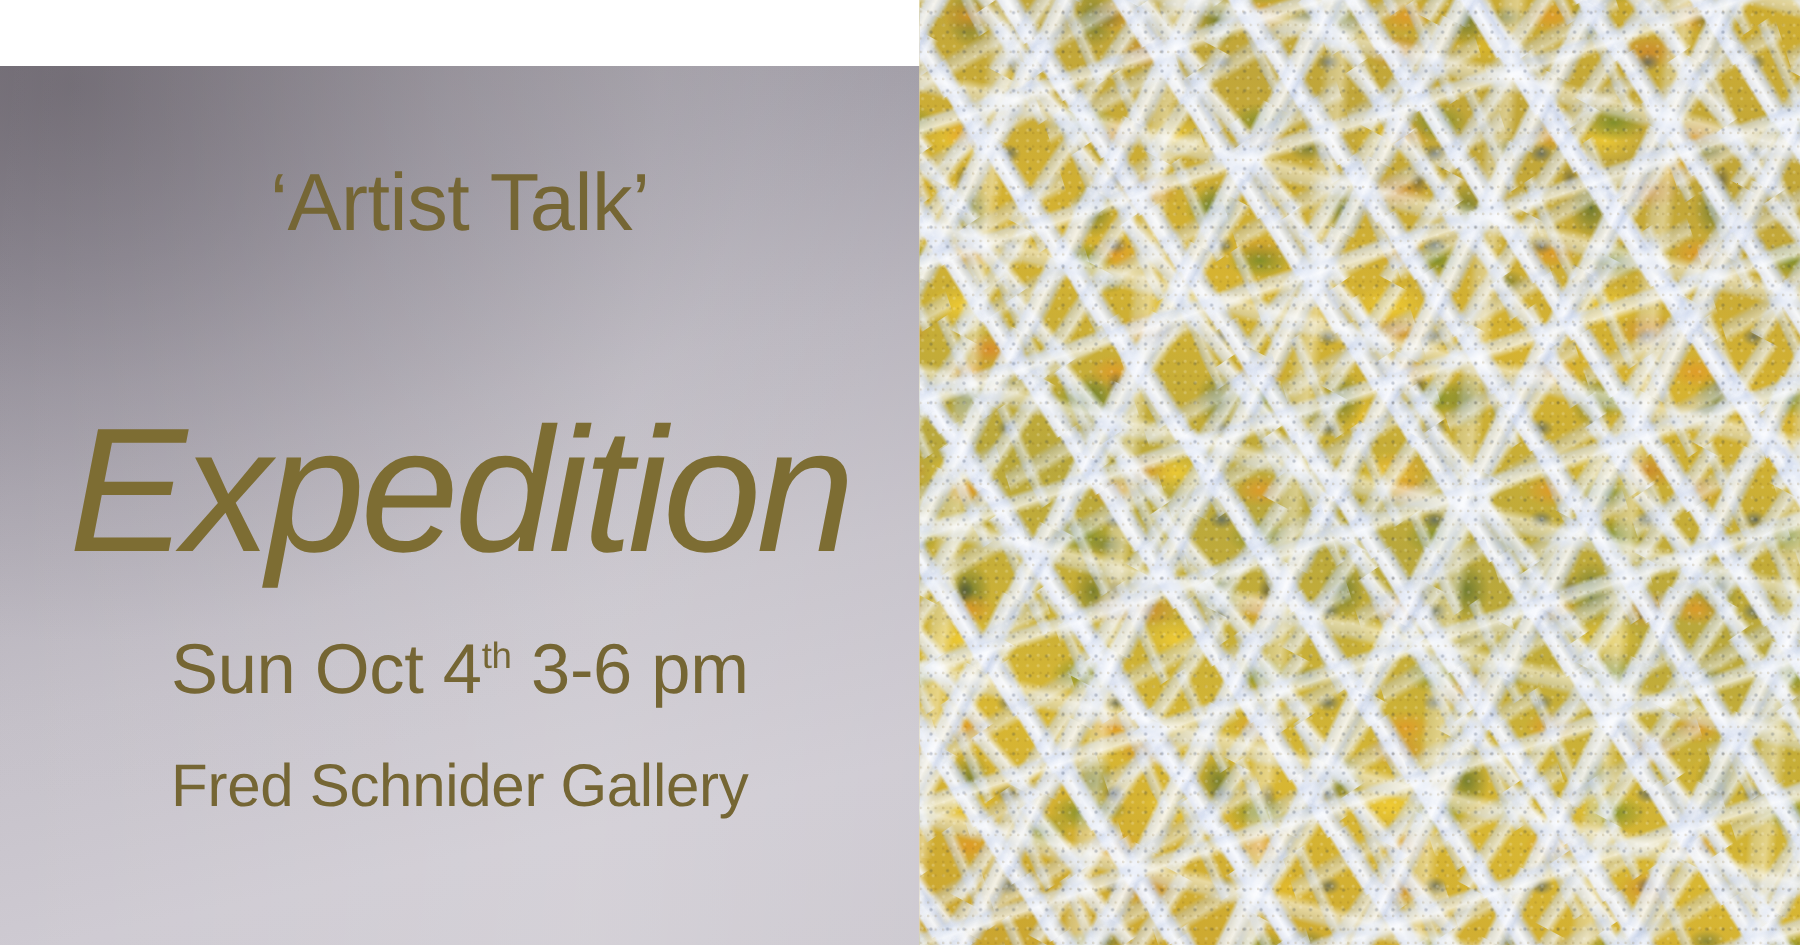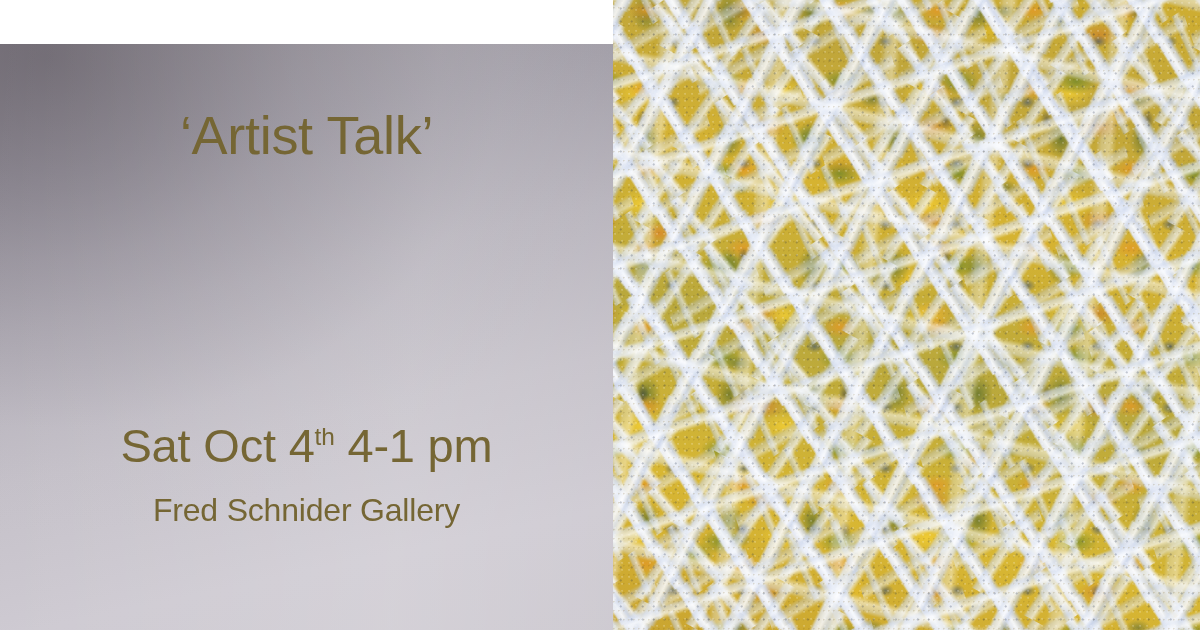--- a/index.html
+++ b/index.html
@@ -81,22 +81,22 @@
     color: #7d6d33;
   }
 
   .detail-1 {
     top: 378px;
     font-size: 47px;
     font-weight: 400;
     letter-spacing: -0.2px;
   }
   .detail-2 {
-    top: 450px;
-    font-size: 32px;
+    top: 460px;
+    font-size: 40px;
     font-weight: 400;
     letter-spacing: -0.2px;
   }
 
   .ordinal {
     font-size: 0.52em;
     vertical-align: super;
     line-height: 0;
     text-align: right;
   }
@@ -246,22 +246,23 @@
 <body>
 
 <div class="poster">
 
   <section class="text-panel">
     <div class="text-stack">
 
       <div class="line headline-1">‘Artist Talk’</div>
 
 
-
-      <div class="line detail-1"><span>Sat Oct 4</span><span class="ordinal">th</span><span> 4-1 pm</span></div>
+      <div class="line title-big">Expedition</div>
+
+      <div class="line detail-1"><span>Sun Oct 4</span><span class="ordinal">th</span><span> 3-6 pm</span></div>
 
       <div class="line detail-2">Fred Schnider Gallery</div>
 
     </div>
   </section>
 
   <section class="artwork">
     <div class="art-under"></div>
     <div class="art-under2"></div>
     <div class="strokes s1"></div>

